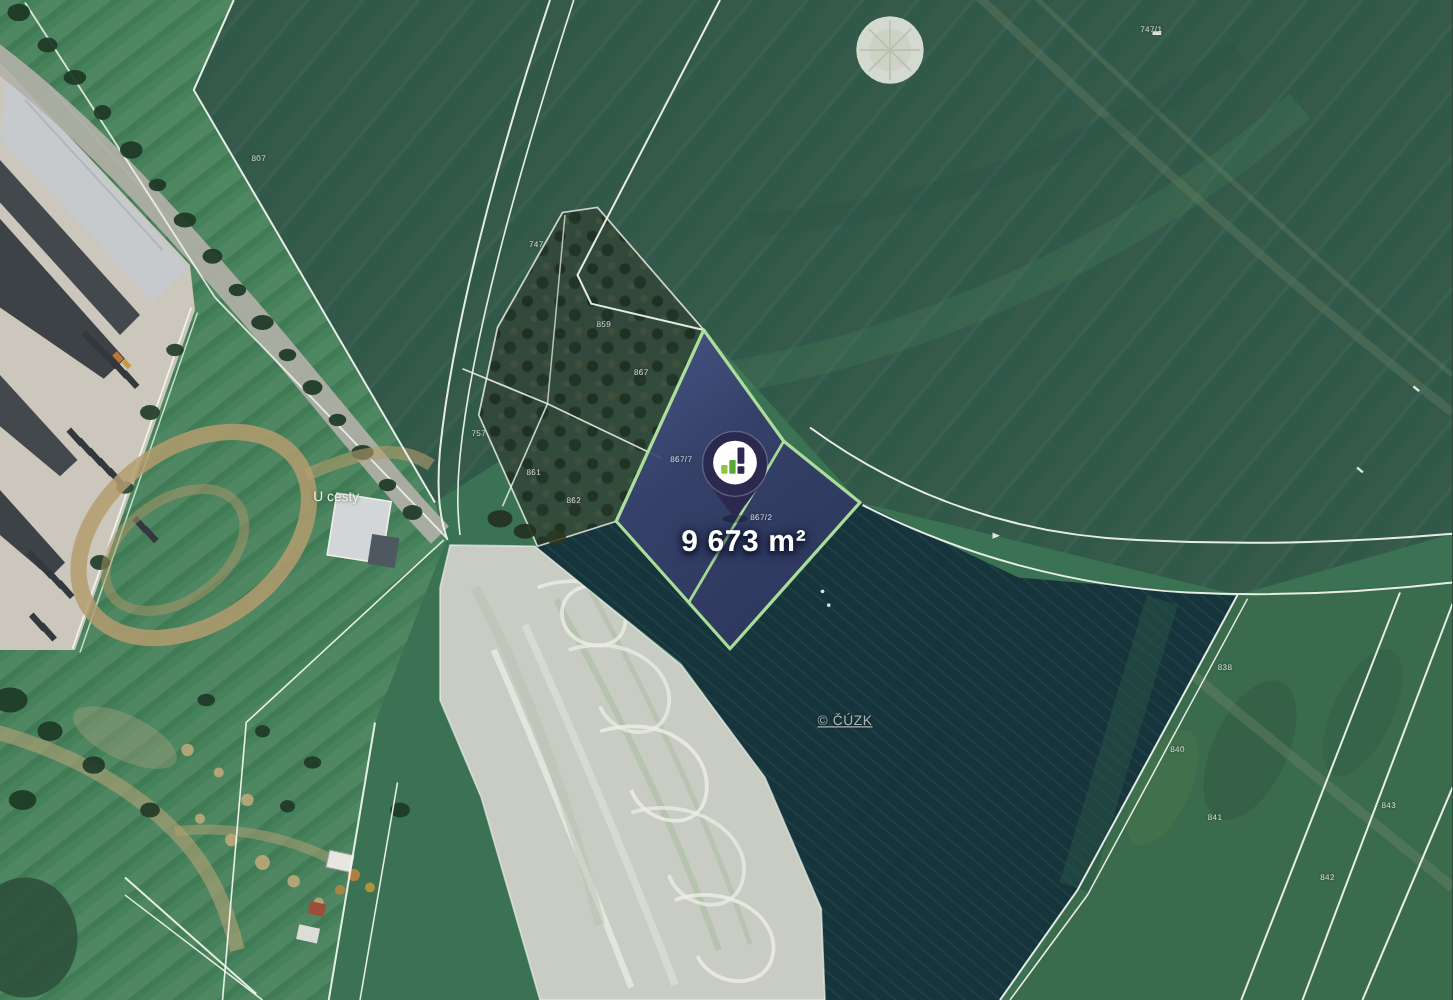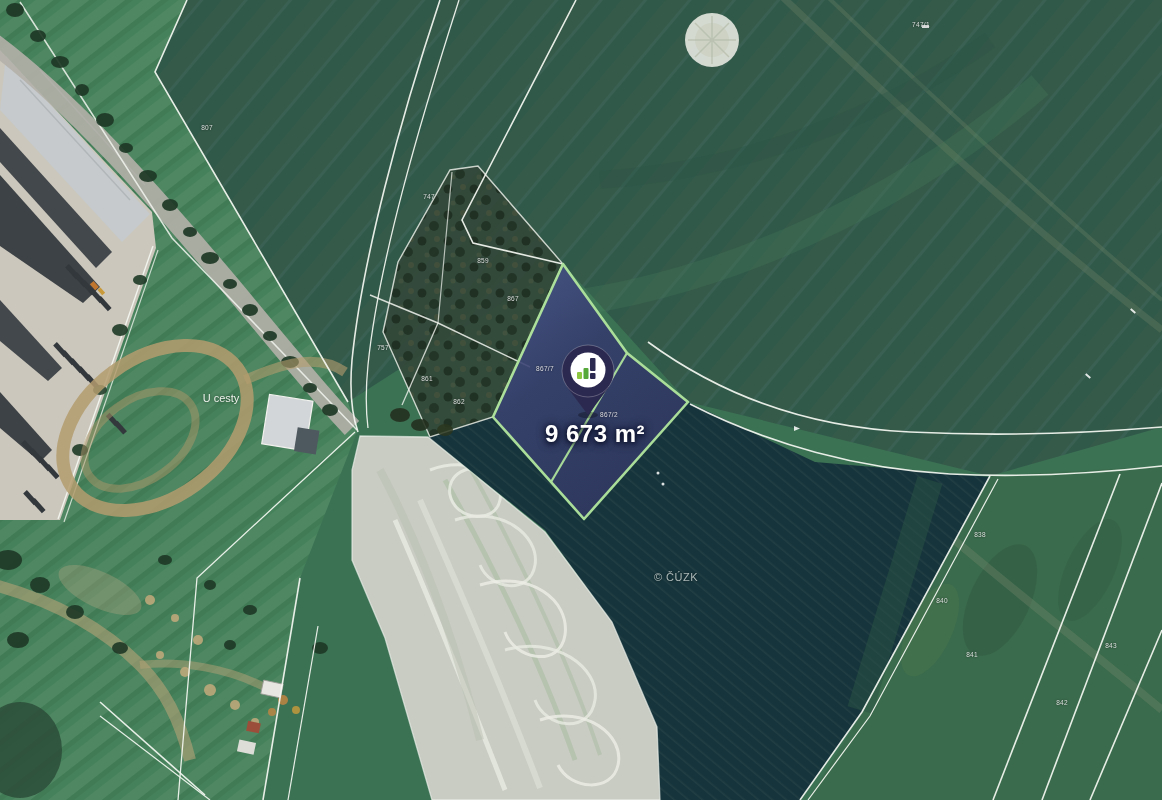--- a/index.html
+++ b/index.html
@@ -2,21 +2,21 @@
 <html><head>
 <meta charset="utf-8">
 <style>
   html,body{margin:0;padding:0;background:#222;}
   .stage{position:relative;width:1162px;height:800px;overflow:hidden;background:#3C7254;
          font-family:"Liberation Sans",sans-serif;}
   .stage svg{position:absolute;left:0;top:0;}
   .overlay-label{position:absolute;transform:translate(-50%,-50%);white-space:nowrap;pointer-events:none;}
   .area-label{font-size:24px;font-weight:800;color:#ffffff;letter-spacing:.5px;
               text-shadow:0 1px 4px rgba(8,12,34,.95),0 0 10px rgba(8,12,34,.55),0 2px 8px rgba(8,12,34,.6);}
-  .place-label{font-size:11px;color:rgba(245,248,242,.95);text-shadow:0 0 3px rgba(30,50,35,.8);}
+  .place-label{font-size:11px;color:rgba(245,248,242,.95);text-shadow:0 0 3px rgba(30,50,35,.8);margin-left:48px;}
   .watermark{font-size:11px;color:rgba(210,220,218,.8);letter-spacing:.5px;text-shadow:0 0 2px rgba(0,0,0,.5);}
   .pnum{position:absolute;transform:translate(-50%,-50%);font-size:6.5px;line-height:1;
         color:rgba(255,255,255,.82);text-shadow:0 0 2px rgba(0,0,0,.65);letter-spacing:.3px;pointer-events:none;}
 </style>
 </head>
 <body>
 
 <div class="stage">
 <svg width="1162" height="800" viewBox="0 0 1162 800">
   <defs>
@@ -255,21 +255,21 @@
       <rect x="577" y="372" width="5" height="7" rx="1" fill="#8DC63F"></rect>
       <rect x="583.5" y="368" width="5" height="11" rx="1" fill="#56A839"></rect>
       <rect x="590" y="358" width="5.5" height="13" rx="1" fill="#2C2950"></rect>
       <rect x="590" y="373" width="5.5" height="6" rx="1" fill="#2C2950"></rect>
     </g>
   </g>
 </svg>
 
 <div class="overlay-label area-label" style="left:595px;top:434px;">9 673 m²</div>
 <div class="overlay-label place-label" style="left:221px;top:398px;">U cesty</div>
-<div class="overlay-label watermark" style="left:676px;top:577px;">© ČÚZK</div>
+<div class="overlay-label watermark" style="left:676px;top:577px;text-decoration:underline;">© ČÚZK</div>
 <div id="parcel-numbers">
       <span class="pnum" style="left: 429px; top: 197px;">747</span>
       <span class="pnum" style="left: 483px; top: 261px;">859</span>
       <span class="pnum" style="left: 513px; top: 299px;">867</span>
       <span class="pnum" style="left: 383px; top: 348px;">757</span>
       <span class="pnum" style="left: 427px; top: 379px;">861</span>
       <span class="pnum" style="left: 459px; top: 402px;">862</span>
       <span class="pnum" style="left: 545px; top: 369px;">867/7</span>
       <span class="pnum" style="left: 609px; top: 415px;">867/2</span>
       <span class="pnum" style="left: 921px; top: 25px;">747/1</span>

